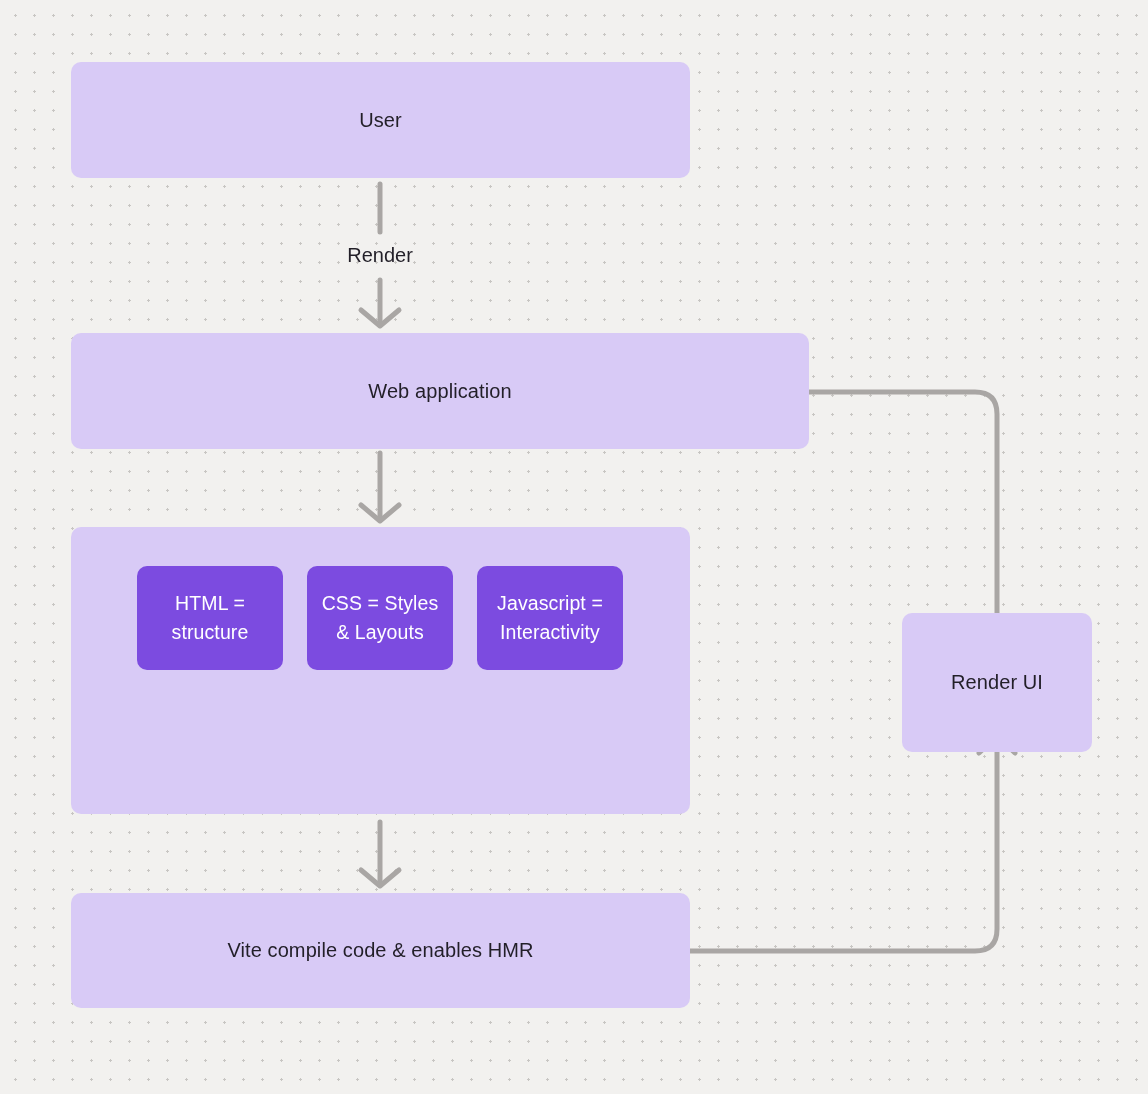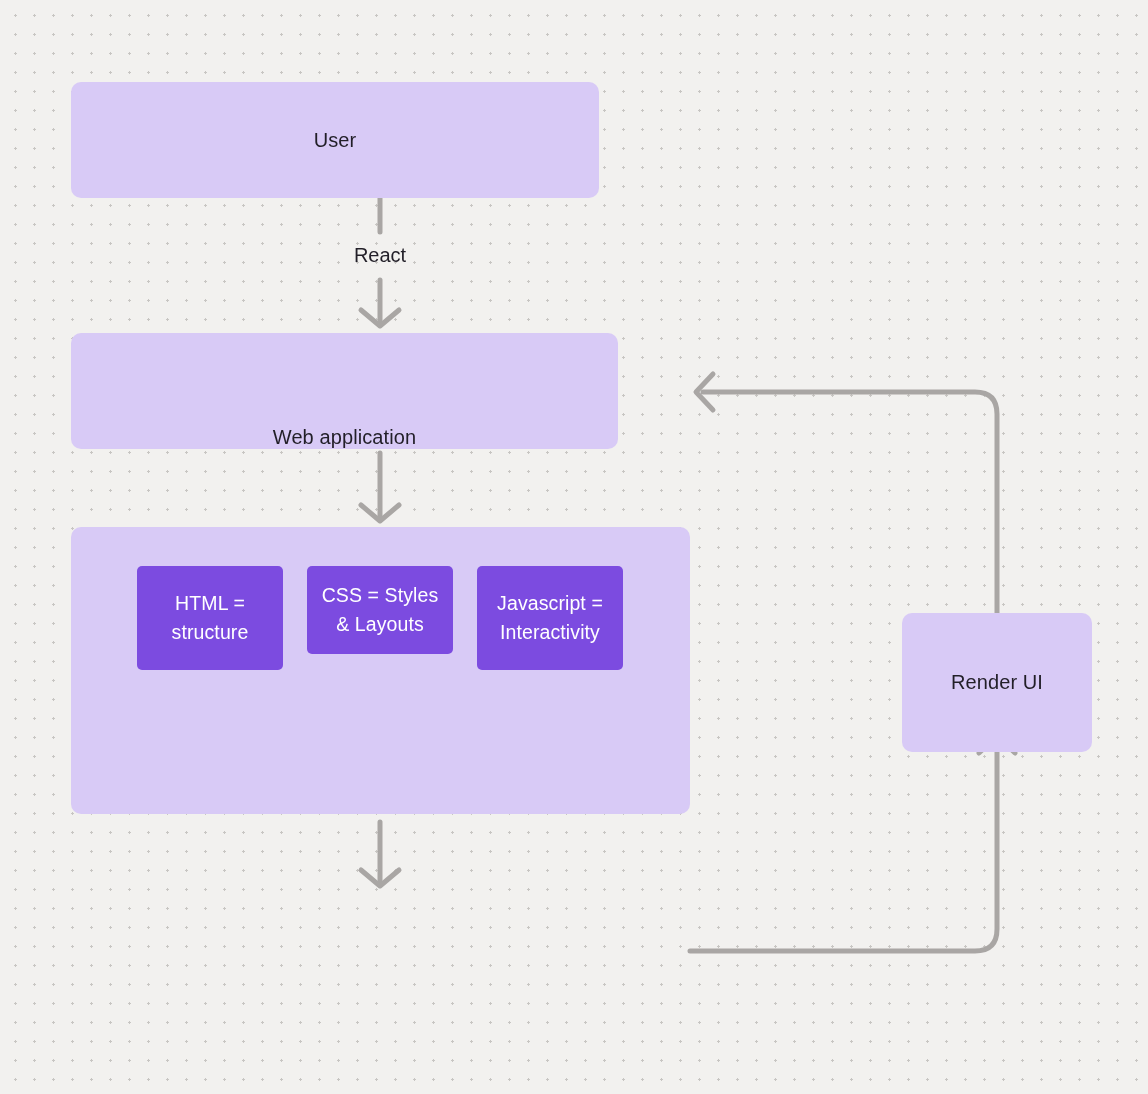--- a/index.html
+++ b/index.html
@@ -48,41 +48,41 @@
   }
   .node-light {
     background: var(--node_light);
     border-radius: 10px;
     color: var(--text_dark);
     font-size: 20px;
     letter-spacing: 0.1px;
   }
   .node-dark {
     background: var(--node_dark);
-    border-radius: 5px;
+    border-radius: 10px;
     color: var(--text_light);
     font-size: 19.5px;
     font-weight: 500;
     line-height: 29px;
     padding: 8px 10px;
   }
-  #node-user          { left: 71px;  top: 62px;  width: 528px; height: 116px; margin-top: 20px; }
-  #node-web-app       { left: 71px;  top: 333px; width: 547px; height: 116px; align-items: flex-end; }
+  #node-user          { left: 71px;  top: 62px;  width: 619px; height: 116px; }
+  #node-web-app       { left: 71px;  top: 333px; width: 738px; height: 116px; }
   #node-components    { left: 71px;  top: 527px; width: 619px; height: 287px; display: block; }
   #node-vite          { left: 71px;  top: 893px; width: 619px; height: 115px; }
   #node-render-ui     { left: 902px; top: 613px; width: 190px; height: 139px; }
   .child-node {
     position: absolute;
     display: flex;
     align-items: center;
     justify-content: center;
     text-align: center;
   }
   #child-html { left: 66px;  top: 39px; width: 146px; height: 104px; }
-  #child-css  { left: 236px; top: 39px; width: 146px; height: 88px; }
+  #child-css  { left: 236px; top: 39px; width: 146px; height: 104px; }
   #child-js   { left: 406px; top: 39px; width: 146px; height: 104px; }
   .group-caption {
     position: absolute;
     left: 0;
     top: 176px;
     width: 100%;
     text-align: center;
     font-size: 20px;
     color: var(--text_dark);
   }
@@ -117,36 +117,39 @@
     <path d="M 979 753 L 997 736 L 1015 753"></path>
 
     <path d="M 997 613 L 997 414 Q 997 392 975 392 L 703 392"></path>
     <path d="M 713 374 L 696 392 L 713 410"></path>
   </svg>
 
   <div class="node node-light" id="node-user">
     <span>User</span>
   </div>
 
-  <div class="edge-label">React</div>
+  <div class="edge-label">Render</div>
 
   <div class="node node-light" id="node-web-app">
     <span>Web application</span>
   </div>
 
   <div class="node node-light" id="node-components">
     <div class="child-node node-dark" id="child-html">
       <span>HTML = structure</span>
     </div>
     <div class="child-node node-dark" id="child-css">
       <span>CSS = Styles &amp; Layouts</span>
     </div>
     <div class="child-node node-dark" id="child-js">
       <span>Javascript = Interactivity</span>
     </div>
   </div>
 
+  <div class="node node-light" id="node-vite">
+    <span>Vite compile code &amp; enables HMR</span>
+  </div>
 
   <div class="node node-light" id="node-render-ui">
     <span>Render UI</span>
   </div>
 
 </div>
 
 </body></html>

